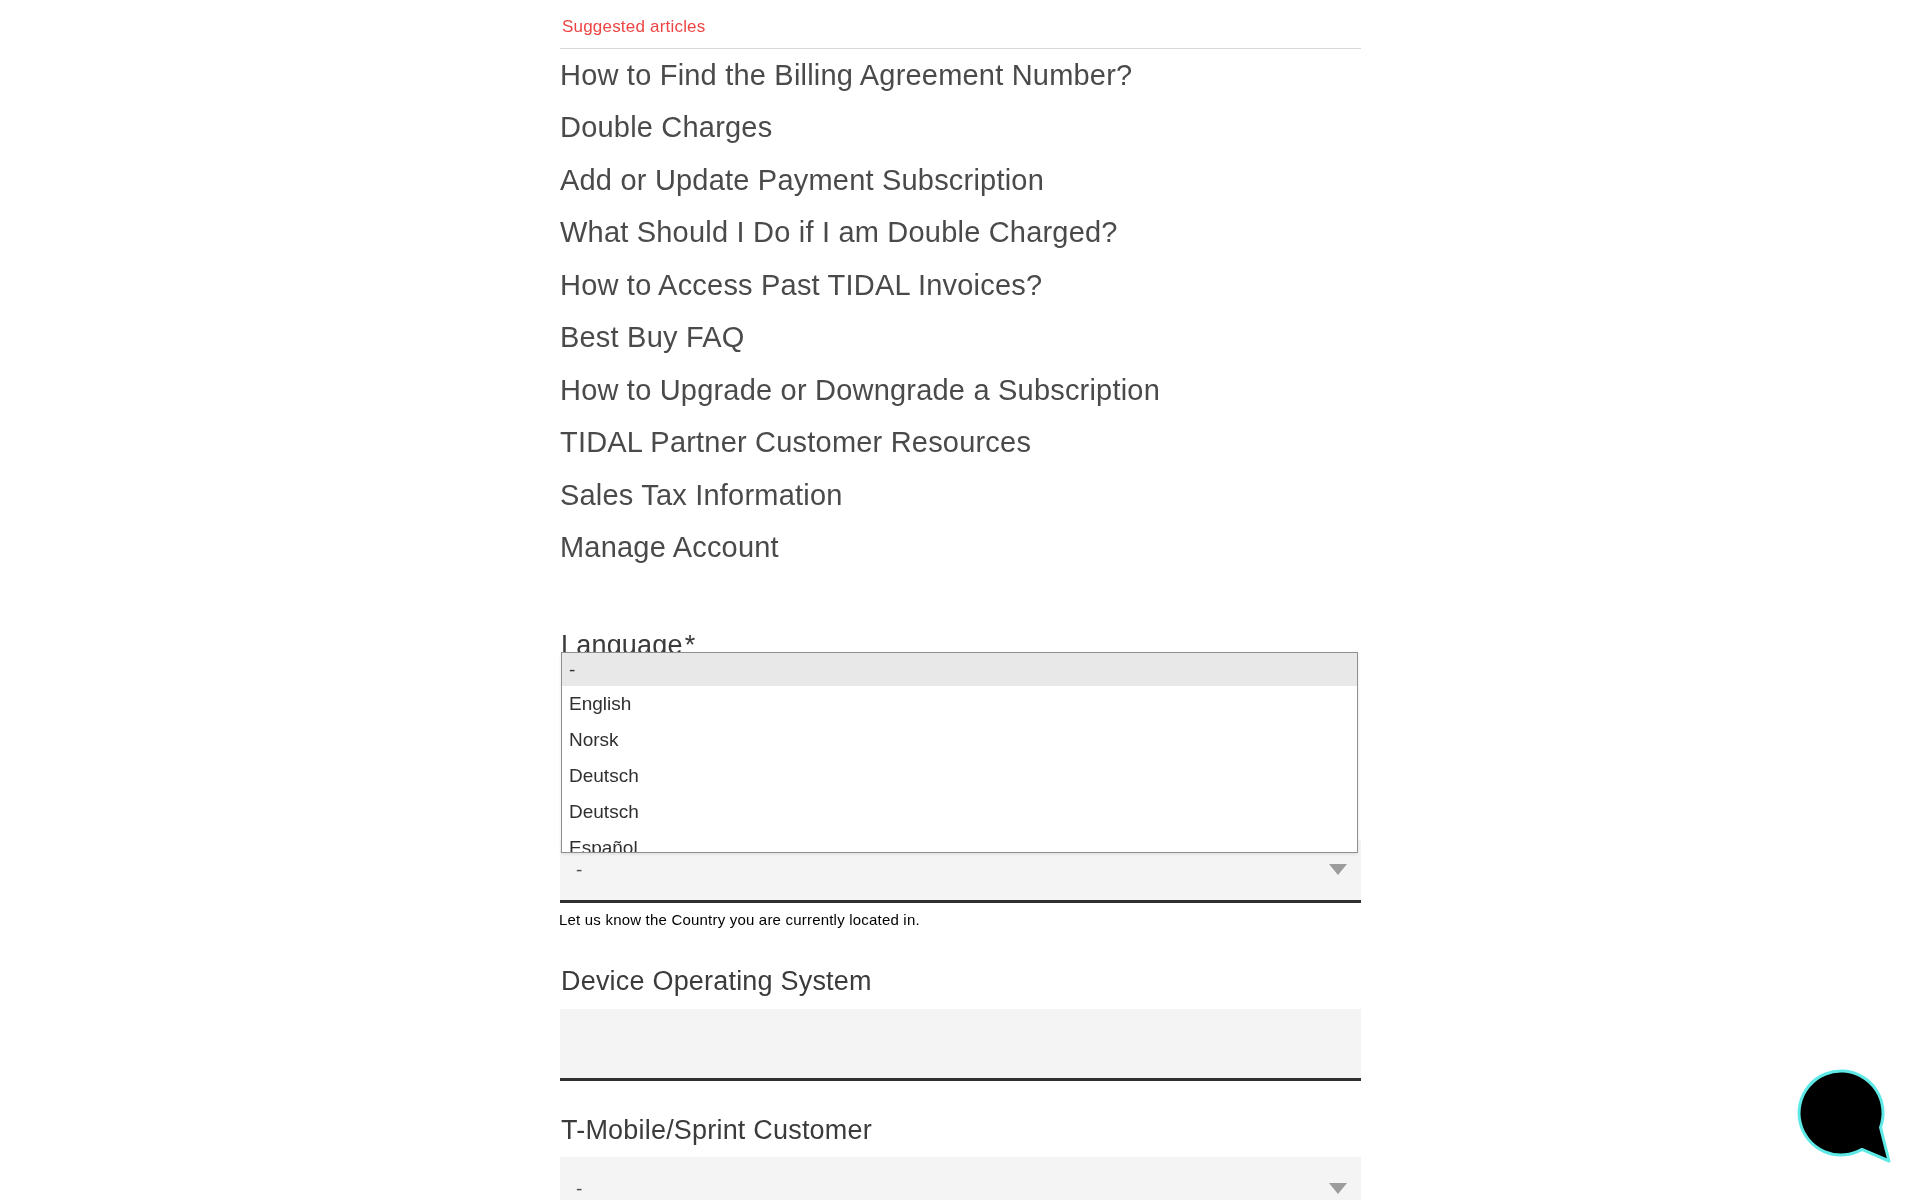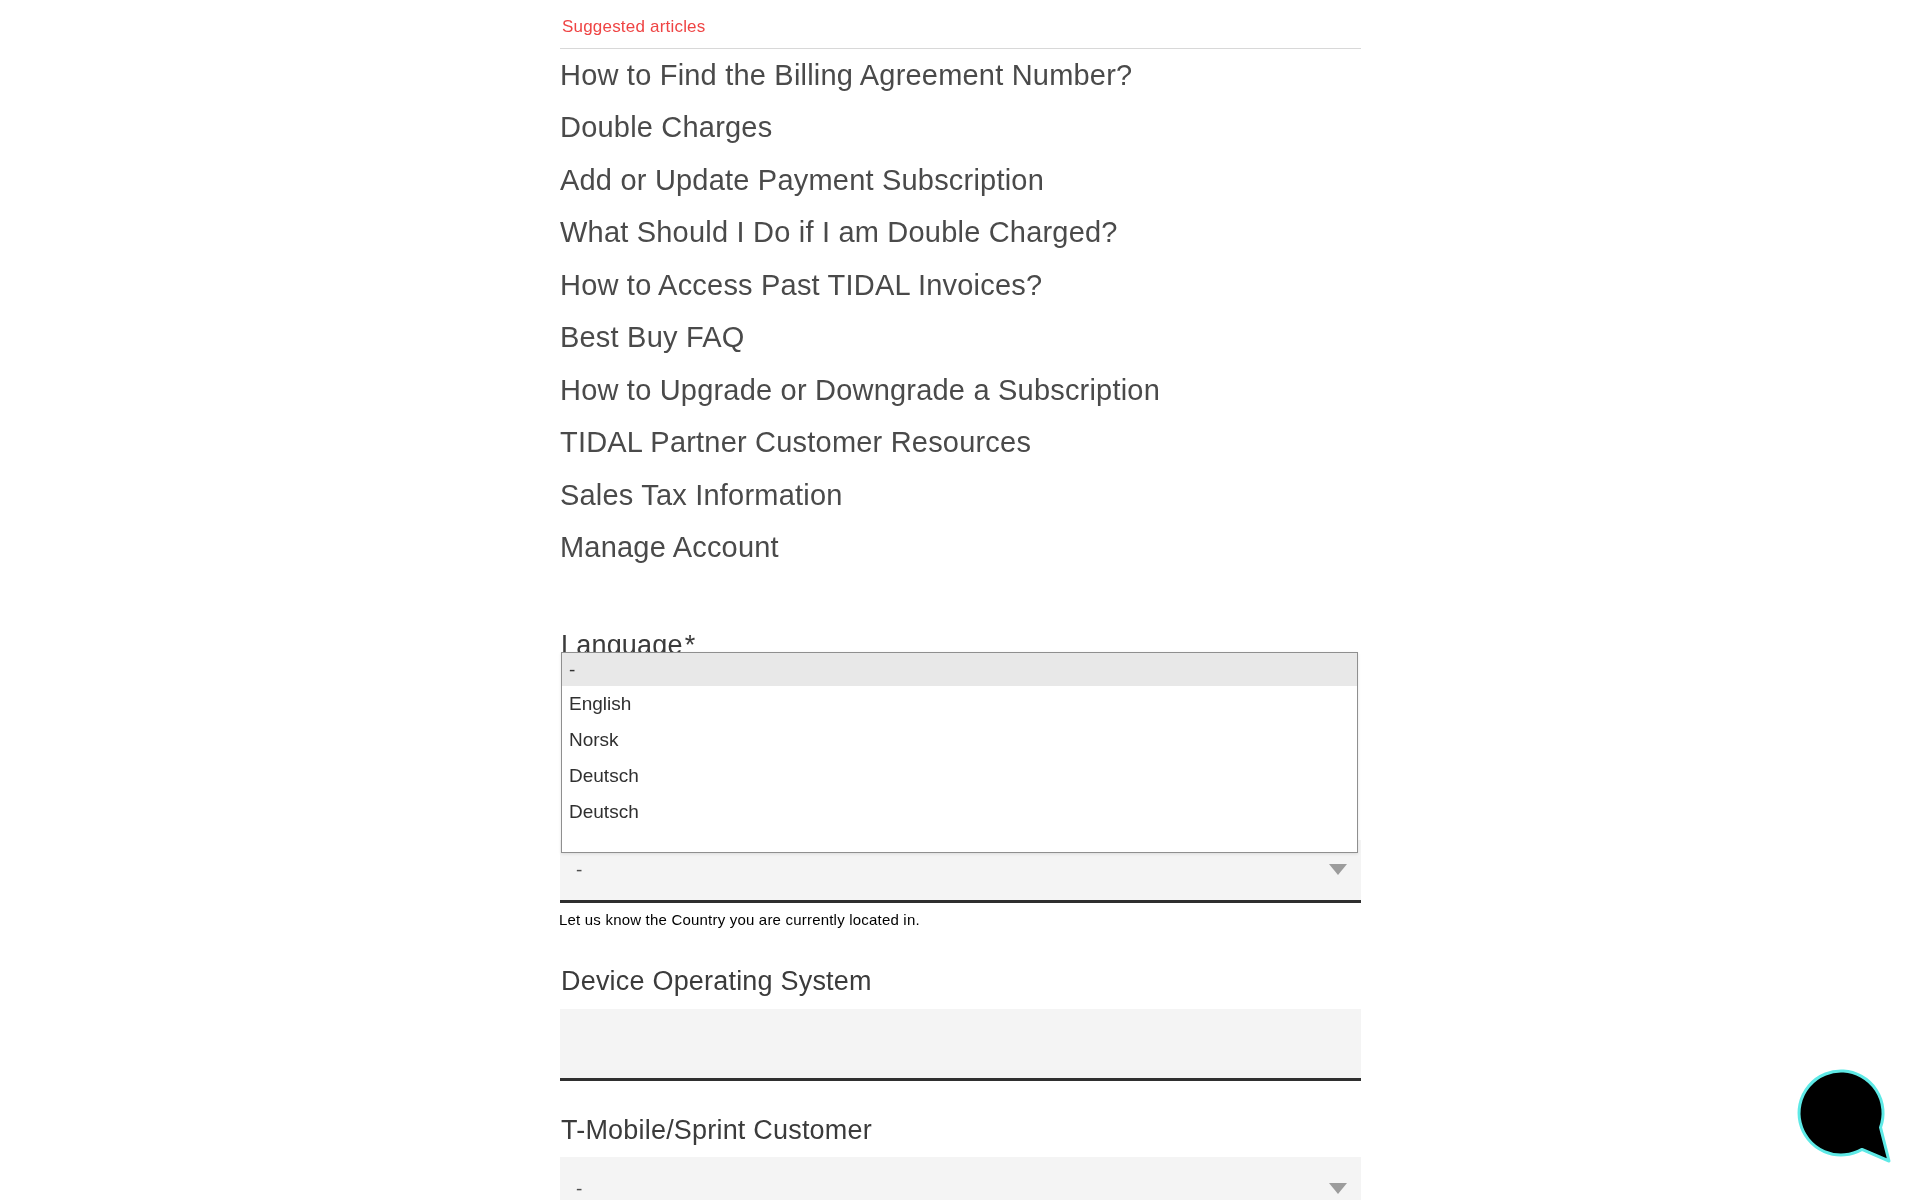--- a/index.html
+++ b/index.html
@@ -143,20 +143,21 @@
   </div>
 
   <div class="helper-text">Let us know the Country you are currently located in.</div>
 
   <div class="dropdown-panel">
       <div class="dd-option dd-highlighted">-</div>
       <div class="dd-option">English</div>
       <div class="dd-option">Norsk</div>
       <div class="dd-option">Deutsch</div>
       <div class="dd-option">Deutsch</div>
+      <div class="dd-option">Español</div>
     </div>
 
   <h2 class="field-heading h-deviceos">Device Operating System</h2>
 
   <div class="field-box text-input"></div>
 
   <h2 class="field-heading h-tmobile">T-Mobile/Sprint Customer</h2>
 
   <div class="field-box select-tmobile">
     <span class="select-value">-</span>

